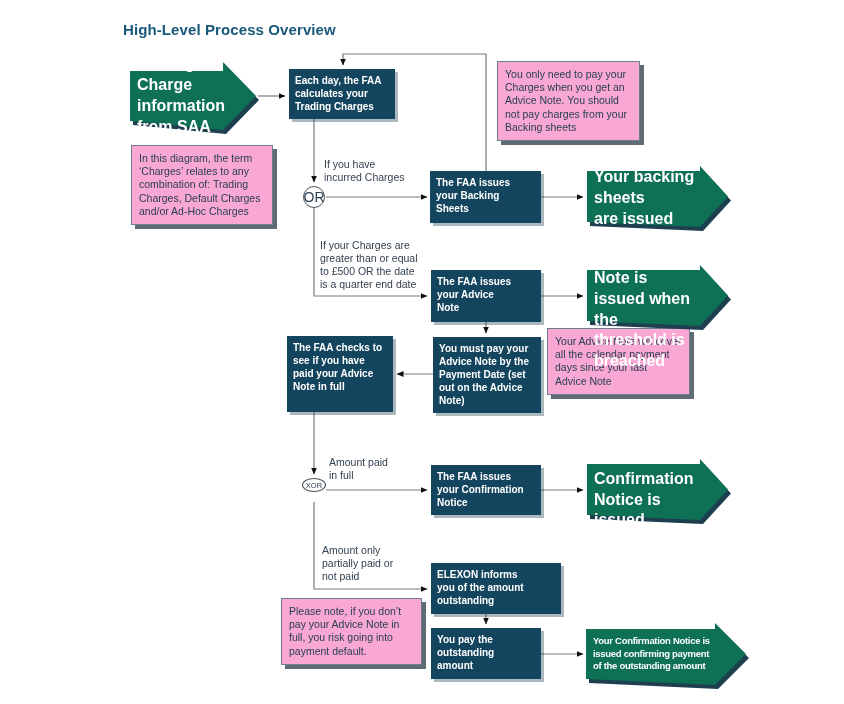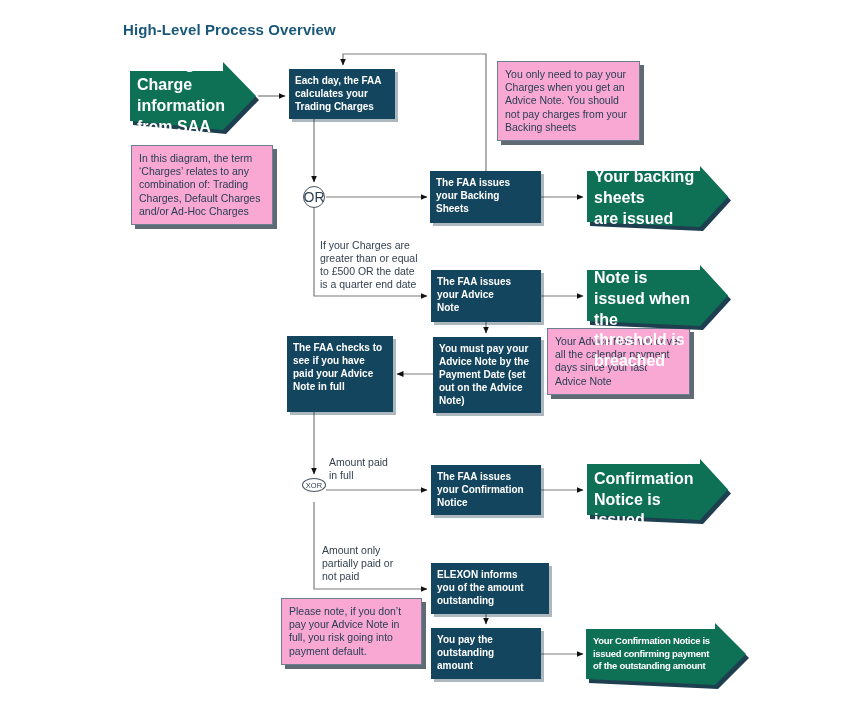--- a/index.html
+++ b/index.html
@@ -99,21 +99,21 @@
 Payment Date (set
 out on the Advice
 Note)</div>
   <div class="node" style="left:287px;top:336px;width:106px;height:76px;">The FAA checks to
 see if you have
 paid your Advice
 Note in full</div>
   <div class="node" style="left:431px;top:465px;width:110px;height:50px;">The FAA issues
 your Confirmation
 Notice</div>
-  <div class="node" style="left:431px;top:563px;width:118px;height:51px;">ELEXON informs
+  <div class="node" style="left:431px;top:563px;width:130px;height:51px;">ELEXON informs
 you of the amount
 outstanding</div>
   <div class="node" style="left:431px;top:628px;width:110px;height:51px;">You pay the
 outstanding
 amount</div>
 
   <div class="note" style="left:497px;top:61px;width:143px;">You only need to pay your
 Charges when you get an
 Advice Note. You should
 not pay charges from your
@@ -125,20 +125,22 @@
 and/or Ad-Hoc Charges</div>
   <div class="note" style="left:547px;top:328px;width:143px;">Your Advice Note will cover
 all the calendar payment
 days since your last
 Advice Note</div>
   <div class="note" style="left:281px;top:598px;width:141px;">Please note, if you don’t
 pay your Advice Note in
 full, you risk going into
 payment default.</div>
 
+  <div class="cond" style="left:324px;top:158px;width:120px;">If you have
+incurred Charges</div>
   <div class="cond" style="left:320px;top:239px;width:132px;">If your Charges are
 greater than or equal
 to £500 OR the date
 is a quarter end date</div>
   <div class="cond" style="left:329px;top:456px;width:100px;">Amount paid
 in full</div>
   <div class="cond" style="left:322px;top:544px;width:120px;">Amount only
 partially paid or
 not paid</div>
 

